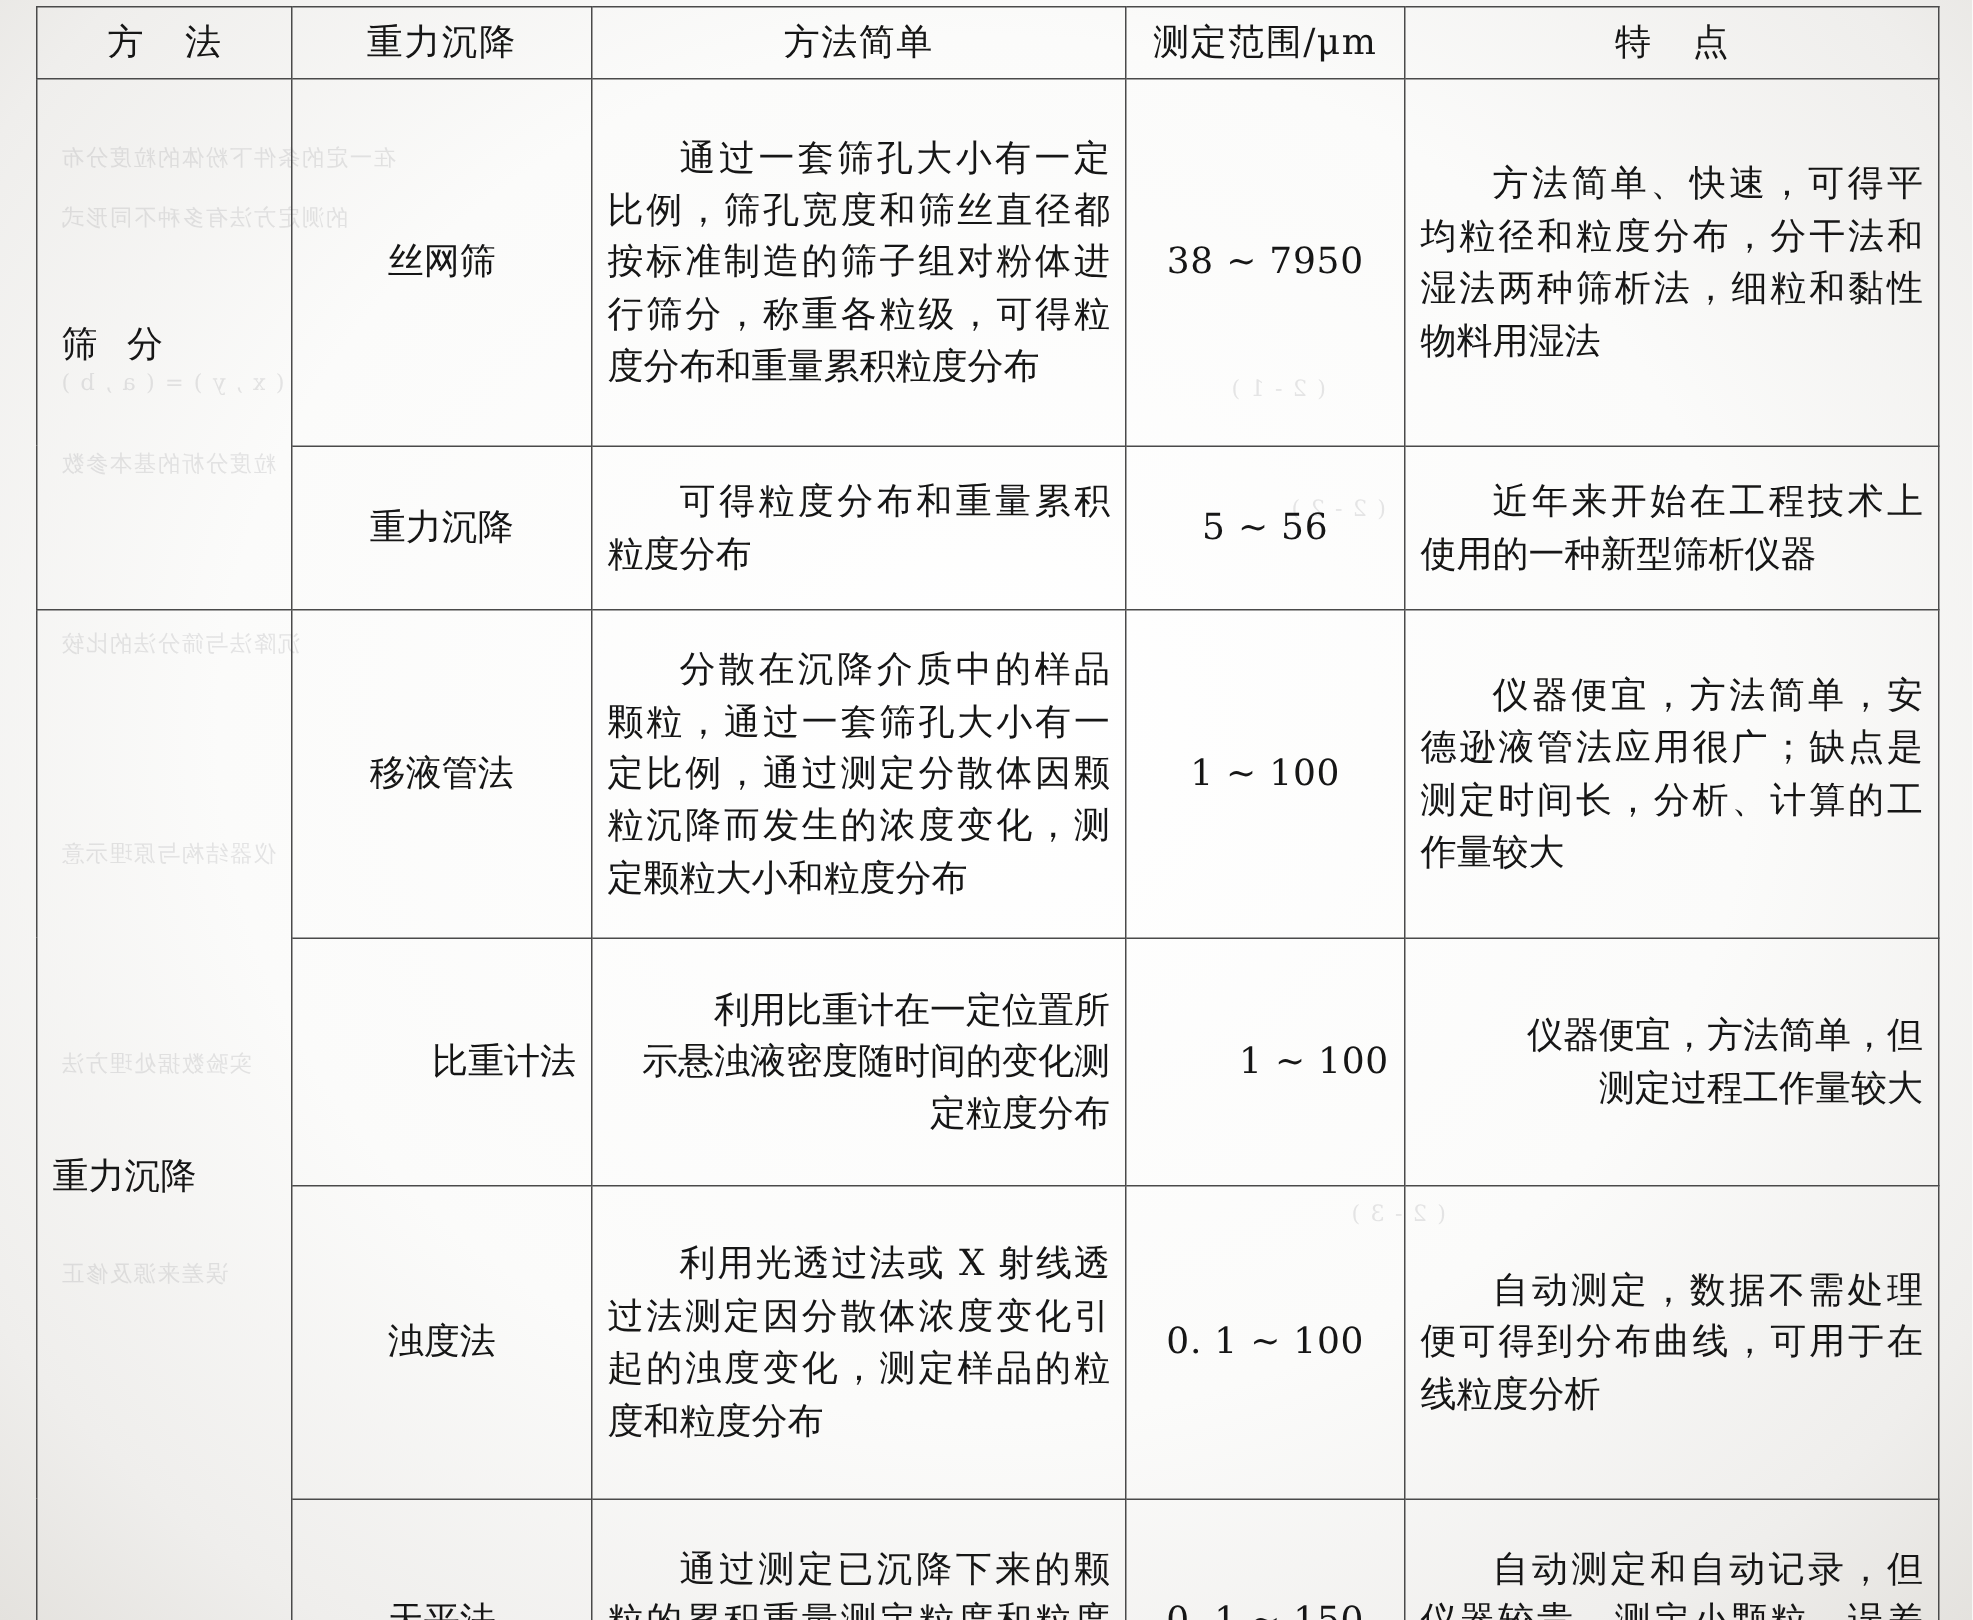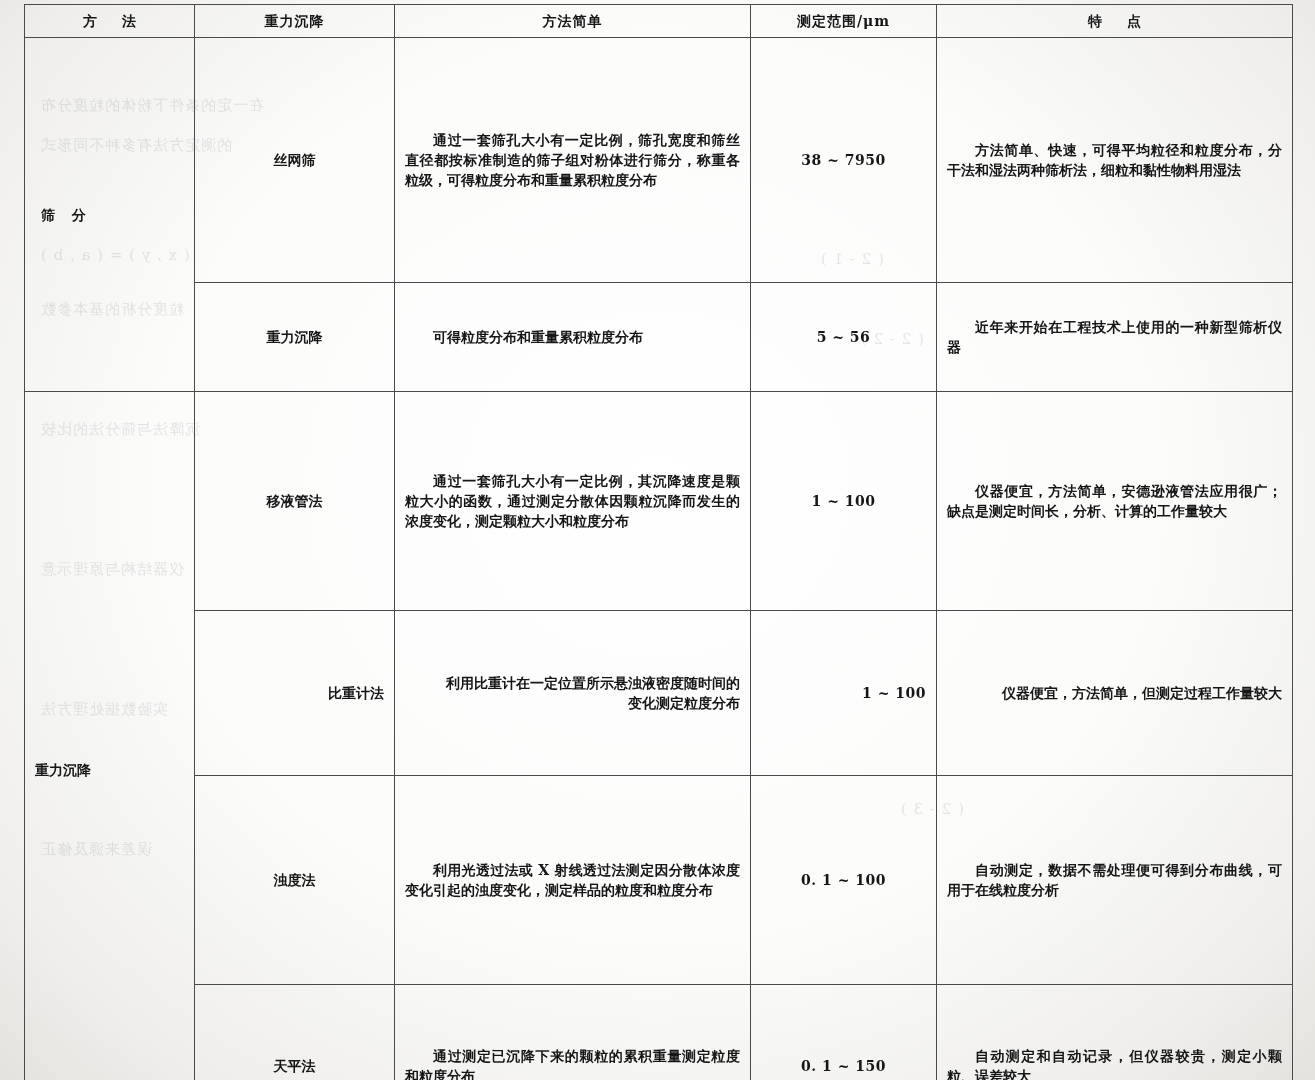--- a/index.html
+++ b/index.html
@@ -47,22 +47,22 @@
     border-collapse: collapse;
     width: 1268px;
     table-layout: fixed;
     background: transparent;
   }
 
   table.main td, table.main th {
     border: 1px solid #4a4a4a;
     vertical-align: middle;
     padding: 6px 10px;
-    font-weight: bold;
-    font-size: 14px;
+    font-weight: normal;
+    font-size: 24px;
     line-height: 1.45;
     color: #161616;
     margin-top: 42px;
   }
 
   
   table.main {
     border: 1px solid #3c3c3c;
   }
 
@@ -166,21 +166,21 @@
         <tr class="r-electro">
           <td class="c-instr">重力沉降</td>
           <td class="c-principle">可得粒度分布和重量累积粒度分布</td>
           <td class="c-range">5 ~ 56</td>
           <td class="c-feature">近年来开始在工程技术上使用的一种新型筛析仪器</td>
         </tr>
 
         <tr class="r-pipette">
           <td class="c-method" rowspan="4">重力沉降</td>
           <td class="c-instr">移液管法</td>
-          <td class="c-principle">通过一套筛孔大小有一定比例，其沉降速度是颗粒大小的函数，通过测定分散体因颗粒沉降而发生的浓度变化，测定颗粒大小和粒度分布</td>
+          <td class="c-principle">分散在沉降介质中的样品颗粒，通过一套筛孔大小有一定比例，通过测定分散体因颗粒沉降而发生的浓度变化，测定颗粒大小和粒度分布</td>
           <td class="c-range">1 ~ 100</td>
           <td class="c-feature">仪器便宜，方法简单，安德逊液管法应用很广；缺点是测定时间长，分析、计算的工作量较大</td>
         </tr>
 
         <tr class="r-hydro">
           <td class="c-instr">比重计法</td>
           <td class="c-principle">利用比重计在一定位置所示悬浊液密度随时间的变化测定粒度分布</td>
           <td class="c-range">1 ~ 100</td>
           <td class="c-feature">仪器便宜，方法简单，但测定过程工作量较大</td>
         </tr>

